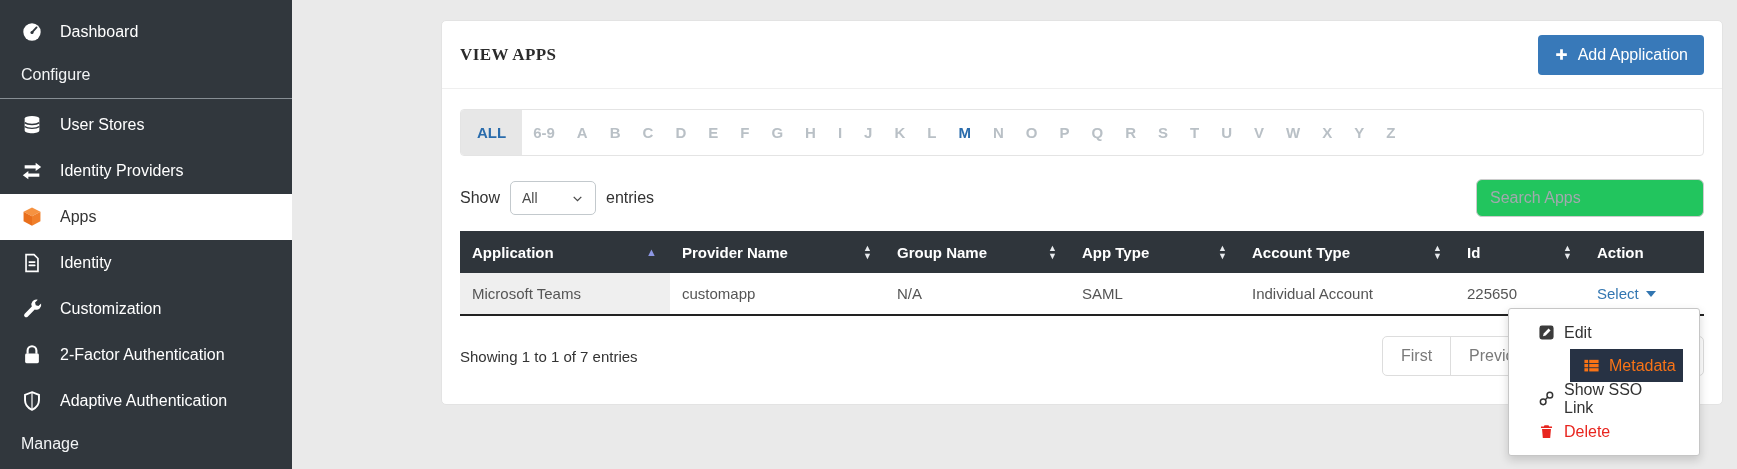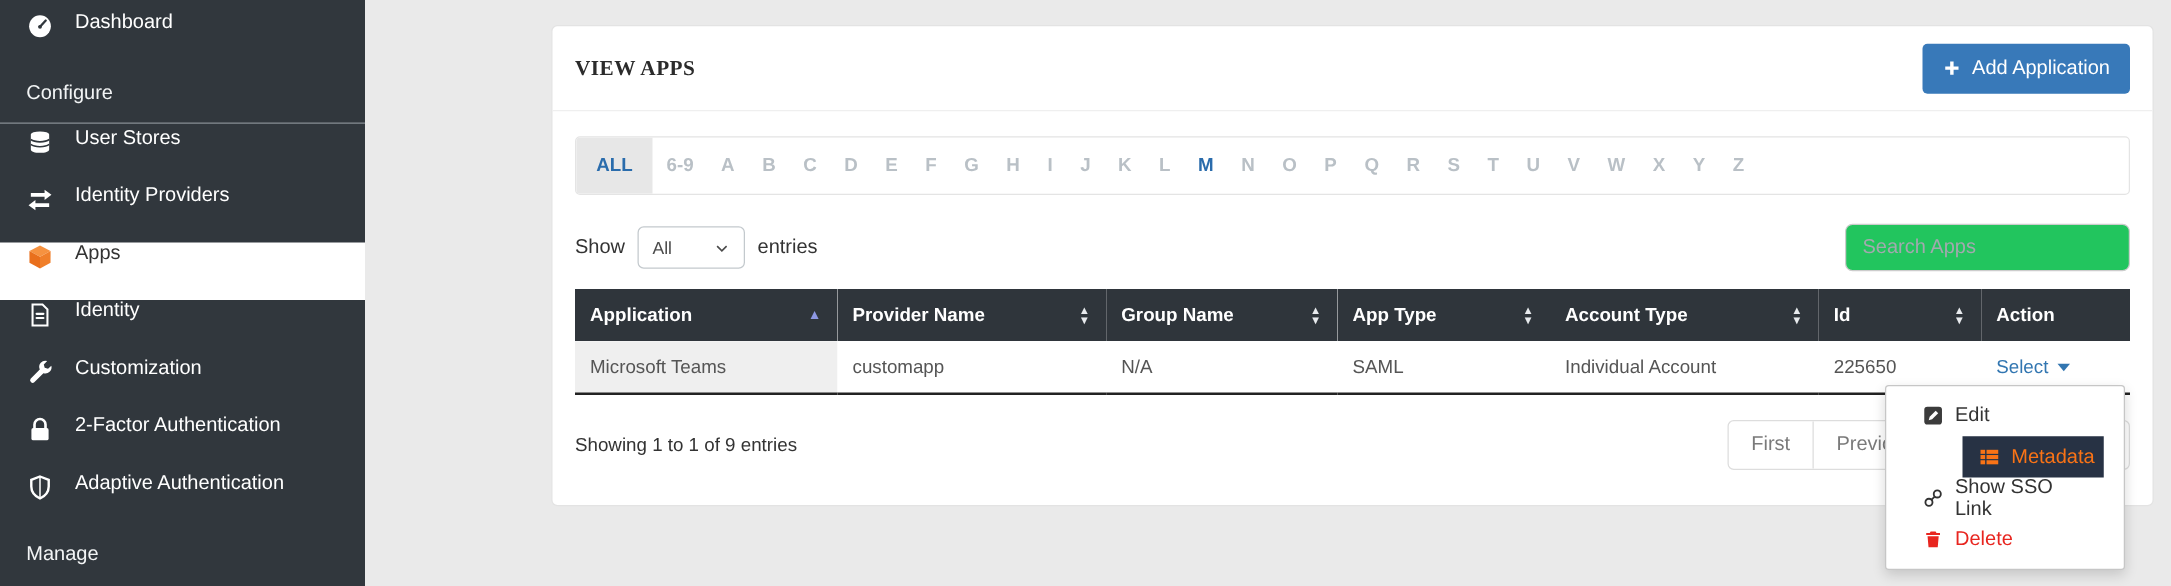--- a/index.html
+++ b/index.html
@@ -3,21 +3,21 @@
 <meta charset="utf-8">
 <style>
   * { box-sizing: border-box; margin: 0; padding: 0; }
   html, body { width: 1737px; height: 469px; overflow: hidden; }
   body { font-family: "Liberation Sans", sans-serif; background: #eaeaea; }
   .page { position: relative; width: 1737px; height: 469px; }
 
   
   .sidebar { position: absolute; left: 0; top: 0; width: 292px; height: 469px;
              background: var(--sidebar-bg, #31373d); padding-top: 9px; }
-  .side-item { display: flex; align-items: flex-start; height: 46px; color: #fff;
+  .side-item { display: flex; align-items: center; height: 46px; color: #fff;
                font-size: 16px; cursor: pointer; }
   .side-item .icon { width: 24px; height: 24px; margin-left: 20px; margin-right: 16px;
                      display: flex; align-items: center; justify-content: center; flex: none; }
   .side-item .icon svg { width: 22px; height: 22px; }
   .side-item.active { background: #fff; color: #333; }
   .side-section { color: #f2f4f5; font-size: 16px; height: 40px; display: flex;
                   align-items: center; padding-left: 21px; }
   .side-divider { border-top: 1px solid #878e94; margin: 3px 0; }
 
   
@@ -285,21 +285,21 @@
               <td class="">225650</td>
               <td><span class="select-link">
                   <span>Select</span>
                   <span class="caret"></span>
                 </span></td>
             </tr>
           </tbody>
       </table>
 
       <div class="footer-row">
-        <span class="table-info">Showing 1 to 1 of 9 entries</span>
+        <span class="table-info">Showing 1 to 1 of 7 entries</span>
         <div class="pagination" id="pagination">
             <div class="page-btn">First</div>
             <div class="page-btn">Previous</div>
           </div>
       </div>
     </div>
   </section>
 
   <div class="action-menu" id="action-menu">
       <div class="menu-item">

